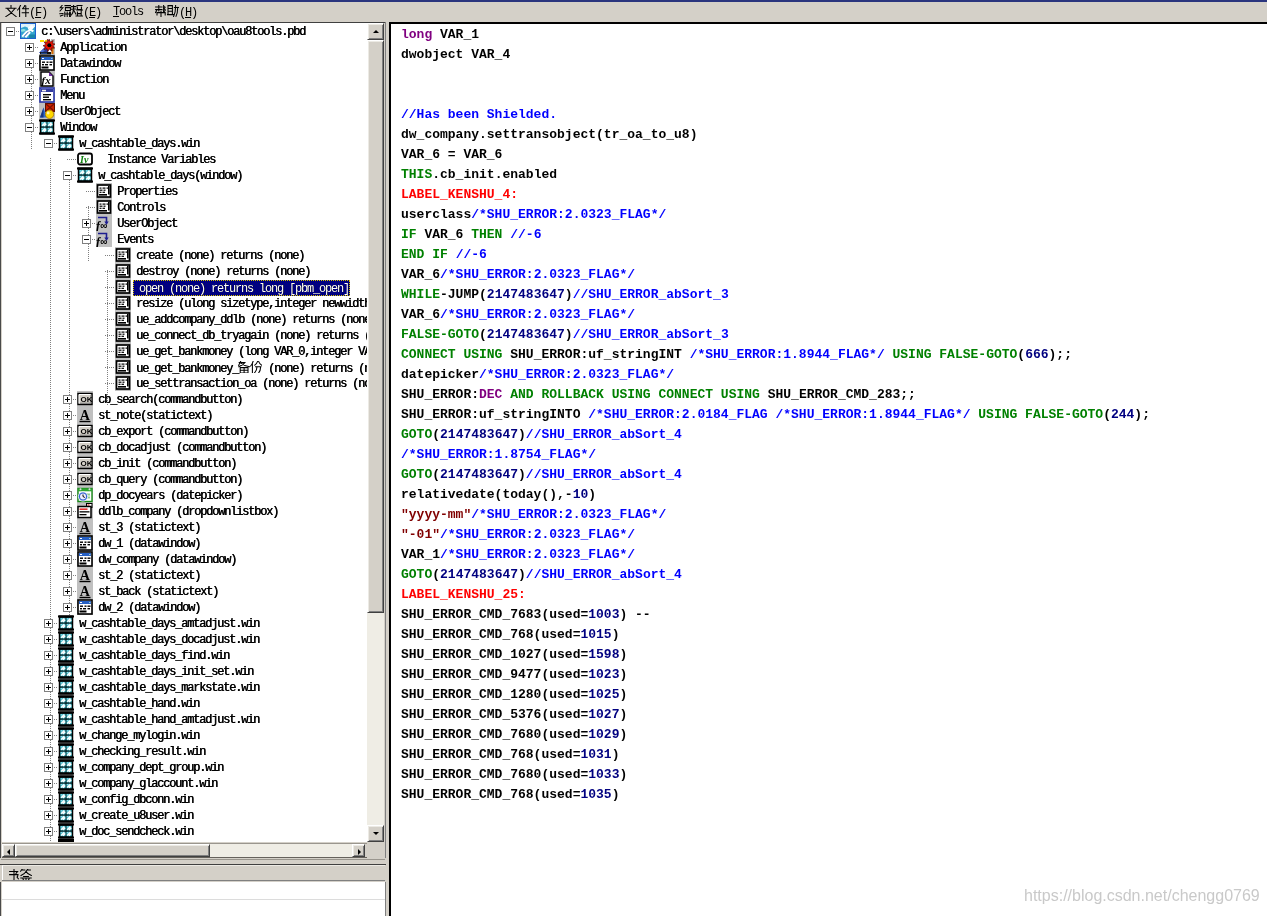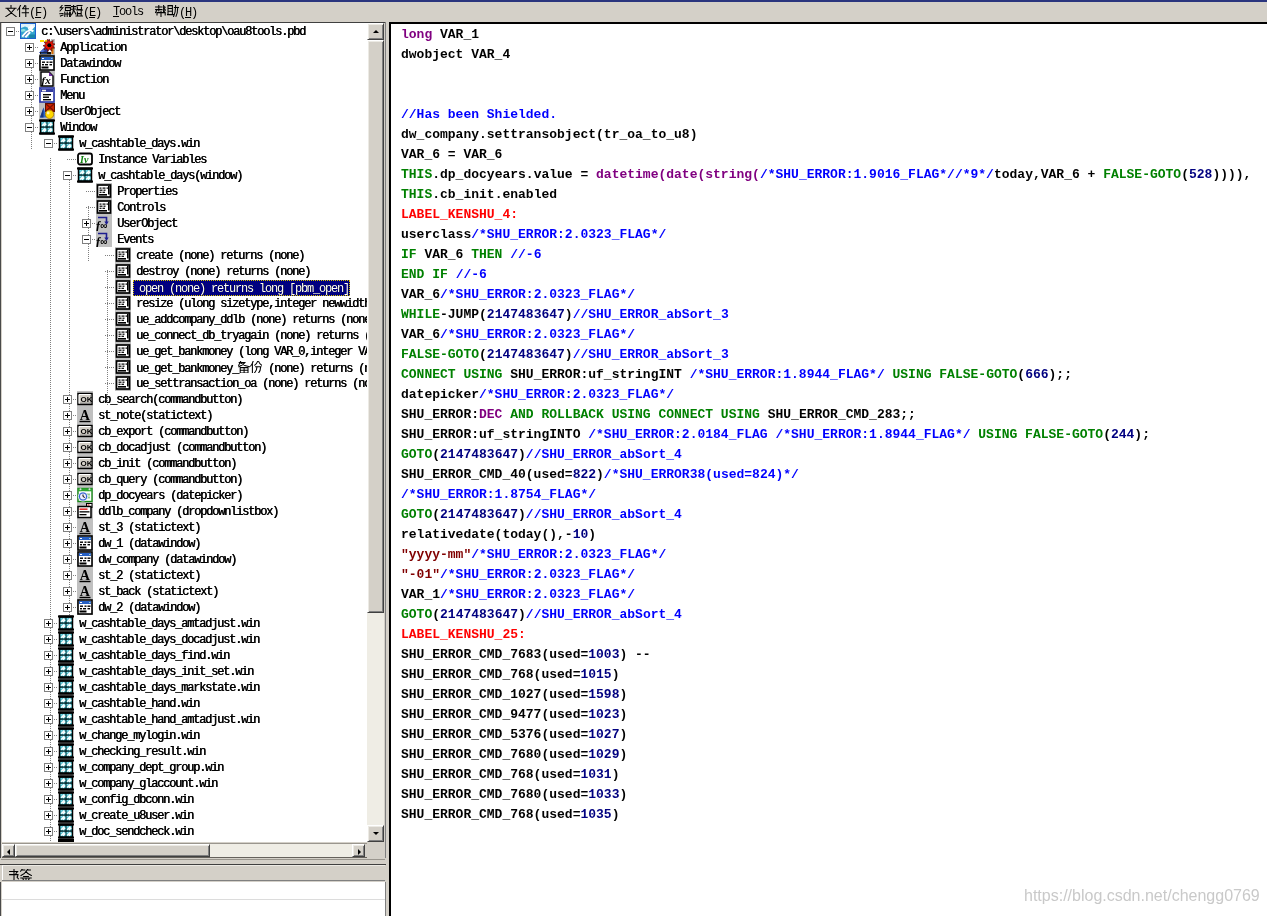--- a/index.html
+++ b/index.html
@@ -68,48 +68,47 @@
 <div id="code">
     <div id="codepad">
       <div id="codepre">
         <div class="ln"><b class="p">long</b> VAR_1</div>
         <div class="ln">dwobject VAR_4</div>
         <div class="ln">&nbsp;</div>
         <div class="ln">&nbsp;</div>
         <div class="ln"><b class="c">//Has been Shielded.</b></div>
         <div class="ln">dw_company.settransobject(tr_oa_to_u8)</div>
         <div class="ln">VAR_6 = VAR_6</div>
-        <div class="ln"><b class="k">THIS</b>.dp_docyears.value = <b class="p">datetime(date(string(</b><b class="c">/*SHU_ERROR:1.9016_FLAG*//*9*/</b>today,VAR_6 + <b class="k">FALSE-GOTO</b>(<b class="n">528</b>)))),</div>
         <div class="ln"><b class="k">THIS</b>.cb_init.enabled</div>
         <div class="ln"><b class="l">LABEL_KENSHU_4:</b></div>
         <div class="ln">userclass<b class="c">/*SHU_ERROR:2.0323_FLAG*/</b></div>
         <div class="ln"><b class="k">IF</b> VAR_6 <b class="k">THEN</b> <b class="c">//-6</b></div>
         <div class="ln"><b class="k">END IF</b> <b class="c">//-6</b></div>
         <div class="ln">VAR_6<b class="c">/*SHU_ERROR:2.0323_FLAG*/</b></div>
         <div class="ln"><b class="k">WHILE</b>-JUMP(<b class="n">2147483647</b>)<b class="c">//SHU_ERROR_abSort_3</b></div>
         <div class="ln">VAR_6<b class="c">/*SHU_ERROR:2.0323_FLAG*/</b></div>
         <div class="ln"><b class="k">FALSE-GOTO</b>(<b class="n">2147483647</b>)<b class="c">//SHU_ERROR_abSort_3</b></div>
         <div class="ln"><b class="k">CONNECT USING</b> SHU_ERROR:uf_stringINT <b class="c">/*SHU_ERROR:1.8944_FLAG*/</b> <b class="k">USING FALSE-GOTO</b>(<b class="n">666</b>);;</div>
         <div class="ln">datepicker<b class="c">/*SHU_ERROR:2.0323_FLAG*/</b></div>
         <div class="ln">SHU_ERROR:<b class="p">DEC</b> <b class="k">AND ROLLBACK USING CONNECT USING</b> SHU_ERROR_CMD_283;;</div>
         <div class="ln">SHU_ERROR:uf_stringINTO <b class="c">/*SHU_ERROR:2.0184_FLAG /*SHU_ERROR:1.8944_FLAG*/</b> <b class="k">USING FALSE-GOTO</b>(<b class="n">244</b>);</div>
         <div class="ln"><b class="k">GOTO</b>(<b class="n">2147483647</b>)<b class="c">//SHU_ERROR_abSort_4</b></div>
-        <div class="ln">SHU_ERROR_CMD_40(used=<b class="n">822</b>)<b class="c">/*SHU_ERROR38(used=824)*/</b></div>
         <div class="ln"><b class="c">/*SHU_ERROR:1.8754_FLAG*/</b></div>
         <div class="ln"><b class="k">GOTO</b>(<b class="n">2147483647</b>)<b class="c">//SHU_ERROR_abSort_4</b></div>
         <div class="ln">relativedate(today(),-<b class="n">10</b>)</div>
         <div class="ln"><b class="s">"yyyy-mm"</b><b class="c">/*SHU_ERROR:2.0323_FLAG*/</b></div>
         <div class="ln"><b class="s">"-01"</b><b class="c">/*SHU_ERROR:2.0323_FLAG*/</b></div>
         <div class="ln">VAR_1<b class="c">/*SHU_ERROR:2.0323_FLAG*/</b></div>
         <div class="ln"><b class="k">GOTO</b>(<b class="n">2147483647</b>)<b class="c">//SHU_ERROR_abSort_4</b></div>
         <div class="ln"><b class="l">LABEL_KENSHU_25:</b></div>
         <div class="ln">SHU_ERROR_CMD_7683(used=<b class="n">1003</b>) --</div>
         <div class="ln">SHU_ERROR_CMD_768(used=<b class="n">1015</b>)</div>
         <div class="ln">SHU_ERROR_CMD_1027(used=<b class="n">1598</b>)</div>
         <div class="ln">SHU_ERROR_CMD_9477(used=<b class="n">1023</b>)</div>
+        <div class="ln">SHU_ERROR_CMD_1280(used=<b class="n">1025</b>)</div>
         <div class="ln">SHU_ERROR_CMD_5376(used=<b class="n">1027</b>)</div>
         <div class="ln">SHU_ERROR_CMD_7680(used=<b class="n">1029</b>)</div>
         <div class="ln">SHU_ERROR_CMD_768(used=<b class="n">1031</b>)</div>
         <div class="ln">SHU_ERROR_CMD_7680(used=<b class="n">1033</b>)</div>
         <div class="ln">SHU_ERROR_CMD_768(used=<b class="n">1035</b>)</div>
       </div>
     </div>
   </div>
 <div id="wm">https://blog.csdn.net/chengg0769</div>
 <div id="treec">
@@ -278,21 +277,21 @@
       </svg>
     </div>
 <div class="tt" style="left:77px;top:114px">w_cashtable_days.win</div>
 <div class="hdot" style="left:65px;top:136px;width:10px"></div>
 <div class="icw" style="left:75px;top:128px">
       <svg class="ic" viewBox="0 0 16 16">
         <rect x="1" y="2.5" width="14" height="11" rx="2" fill="#FFF" stroke="#000" stroke-width="1.8"></rect>
         <text x="3" y="11.5" font-family="Liberation Serif" font-style="italic" font-weight="bold" font-size="10" fill="#118011">Iv</text>
       </svg>
     </div>
-<div class="tt" style="left:96px;top:130px">Instance Variables</div>
+<div class="tt" style="left:105px;top:130px">Instance Variables</div>
 <div class="hdot" style="left:65px;top:152px;width:10px"></div>
 <div class="box" style="left:60.5px;top:147.5px">
       <i class="h"></i>
     </div>
 <div class="icw" style="left:75px;top:144px">
       <svg class="ic" viewBox="0 0 16 16">
         <rect x="0" y="0" width="16" height="16" fill="#C0C0C0"></rect>
         <rect x="1" y="0.5" width="14" height="15" fill="#000"></rect>
         <rect x="0" y="0.5" width="16" height="2" fill="#000"></rect>
         <rect x="0" y="13.5" width="16" height="2" fill="#000"></rect>

